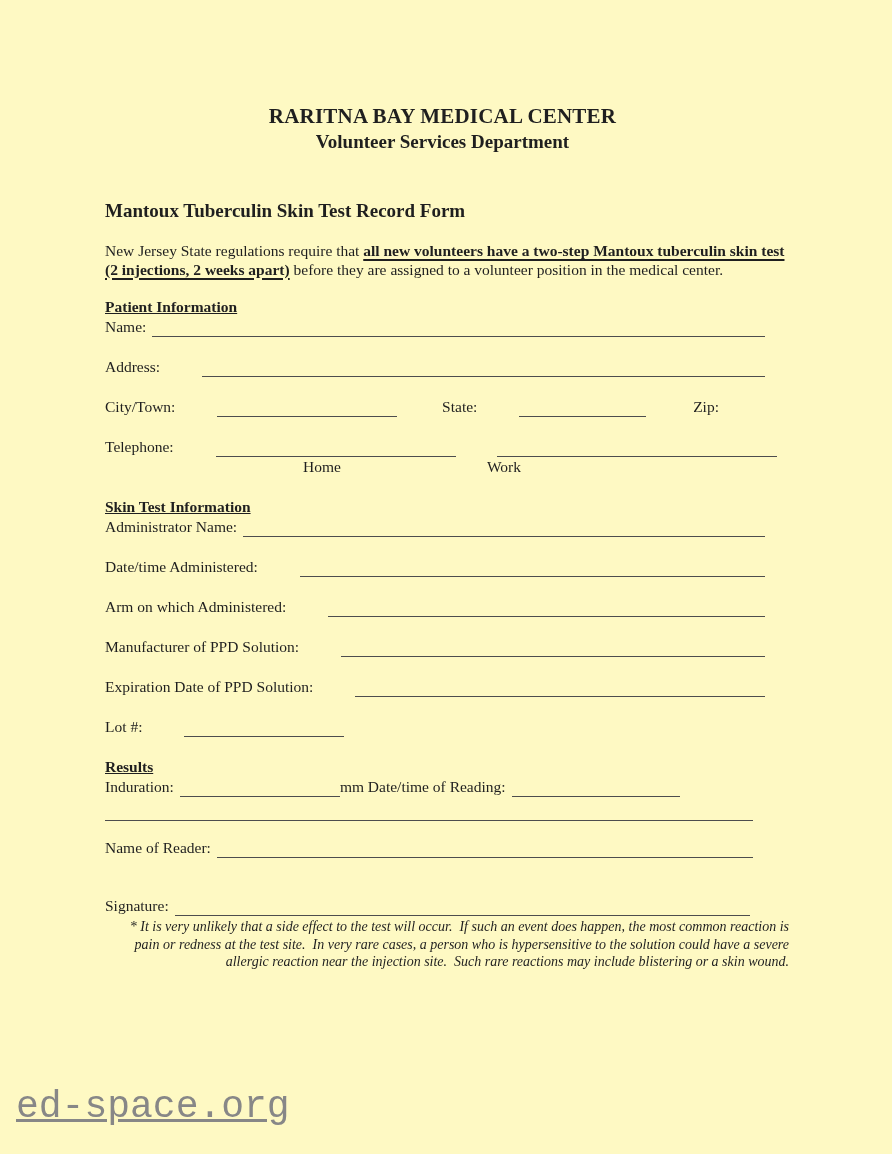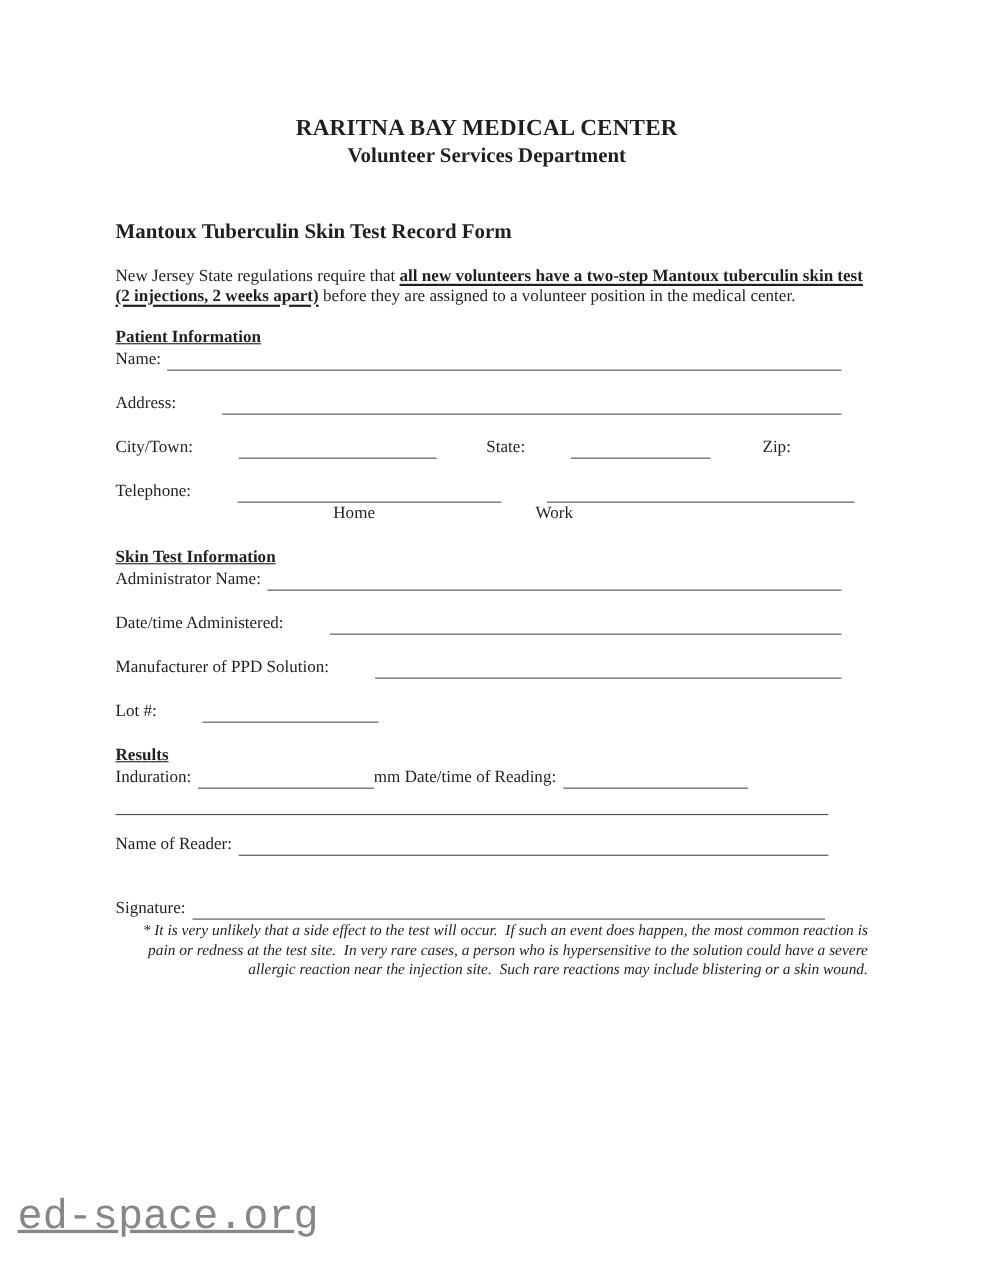--- a/index.html
+++ b/index.html
@@ -1,17 +1,17 @@
 <!DOCTYPE html>
 <html><head>
 <meta charset="utf-8">
 <style>
   html,body { margin:0; padding:0; background:#e9e9e9; }
   .page {
-    position:relative; width:892px; height:1154px; background:#ffffff;
+    position:relative; width:892px; height:1154px; background:#fef9c3;
     font-family:"Liberation Serif", serif; color:#1f1f1f; overflow:hidden;
     margin:0 auto;
   }
   .content { padding:0 112px 0 105px; }
 
   .header { padding-top:103px; text-align:center; }
   .hospital { font-size:21px; font-weight:bold; line-height:26px; letter-spacing:0.2px; }
   .dept     { font-size:19px; font-weight:bold; line-height:25px; }
 
   .form-title { margin-top:46px; font-size:19px; font-weight:bold; line-height:22px; }
@@ -112,26 +112,34 @@
     <div class="row">
       <span class="lbl">Administrator Name:</span>
       <span class="line grow"></span>
     </div>
 
     <div class="row mt20">
       <span class="lbl">Date/time Administered:</span>
       <span class="line grow"></span>
     </div>
 
+    <div class="row mt20">
+      <span class="lbl">Arm on which Administered:</span>
+      <span class="line grow"></span>
+    </div>
 
     <div class="row mt20">
       <span class="lbl">Manufacturer of PPD Solution:</span>
       <span class="line grow"></span>
     </div>
 
+    <div class="row mt20">
+      <span class="lbl">Expiration Date of PPD Solution:</span>
+      <span class="line grow"></span>
+    </div>
 
     <div class="row mt20">
       <span class="lbl">Lot #:</span>
       <span class="line w160"></span>
     </div>
 
     <div class="section-h mt20">Results</div>
 
     <div class="row">
       <span class="lbl">Induration:</span>

